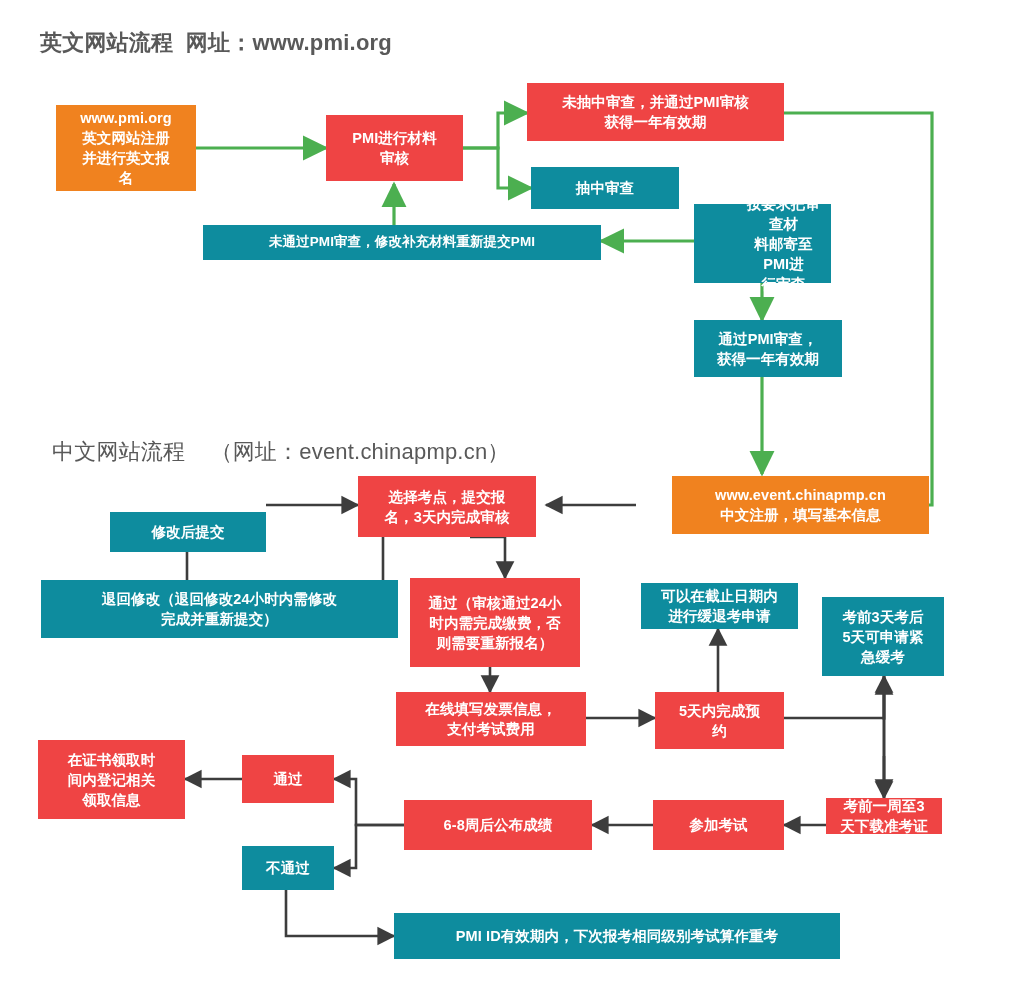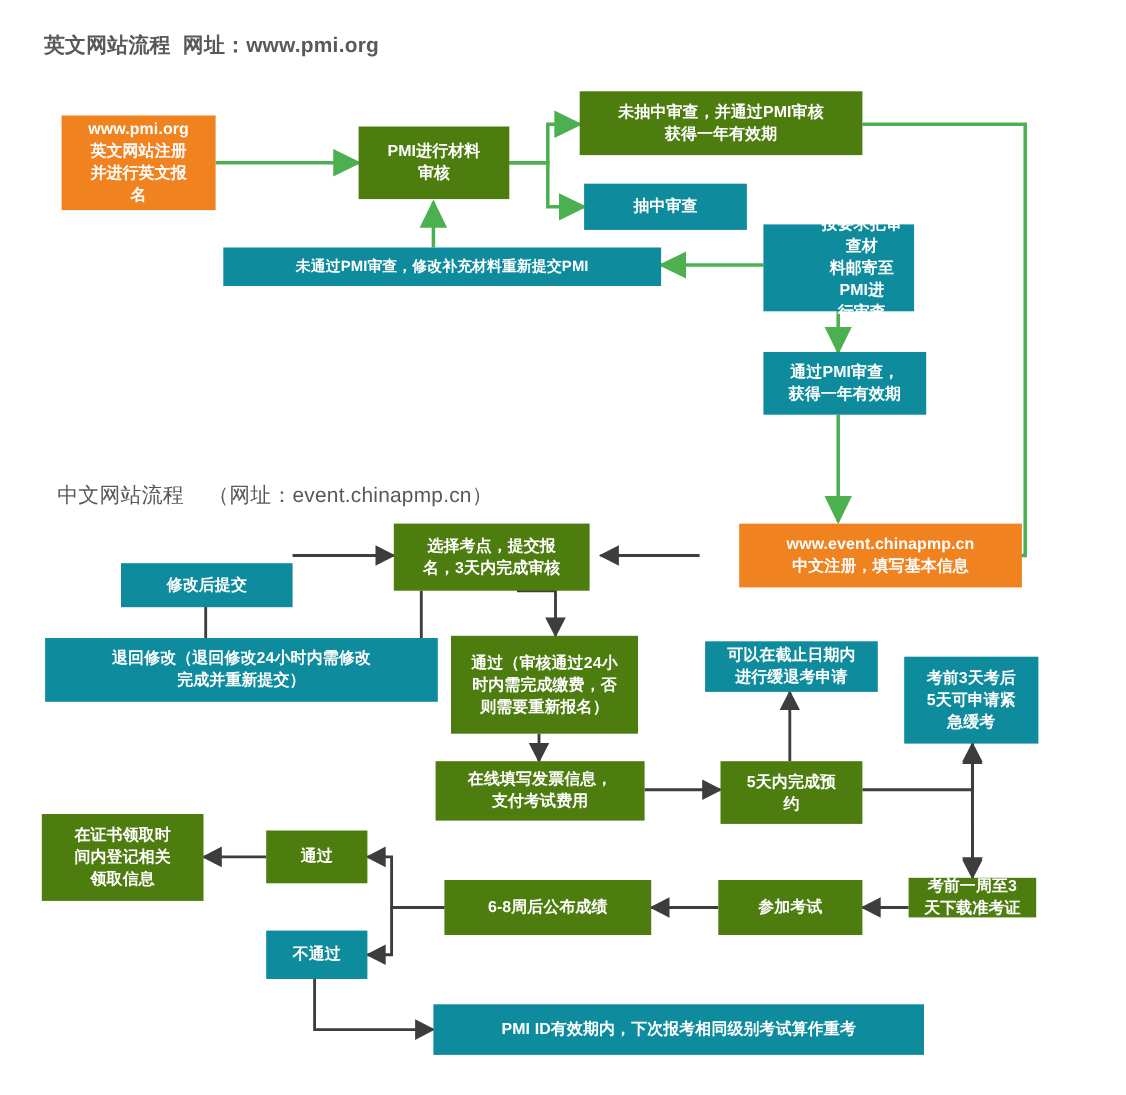--- a/index.html
+++ b/index.html
@@ -18,21 +18,21 @@
   }
   #canvas {
     position: absolute;
     top: 0;
     left: 0;
     width: 1024px;
     height: 995px;
   }
   .section-title {
     position: absolute;
-    font-size: 19px;
+    font-size: 22px;
     font-weight: 600;
     color: #595959;
     white-space: pre;
     letter-spacing: 0.2px;
     text-align: center;
   }
   #title-en { left: 40px; top: 28px; }
   #title-cn { left: 52px; top: 437px; font-weight: 500; }
 
   .node {
@@ -43,21 +43,21 @@
     justify-content: center;
     text-align: center;
     color: #ffffff;
     font-size: 14.5px;
     font-weight: 600;
     line-height: 1.38;
     padding: 3px 6px;
     white-space: pre-line;
     letter-spacing: 0.1px;
   }
-  .green  { background: #4d7c0f; }
+  .green  { background: #ef4444; }
   .teal   { background: #0e8c9e; }
   .orange { background: #f0821f; }
   .node.small { font-size: 13.5px; }
 </style>
 </head>
 <body>
 
 <svg id="canvas" viewBox="0 0 1024 995" xmlns="http://www.w3.org/2000/svg">
   <defs>
     <marker id="ah-green" markerWidth="9" markerHeight="9" refX="7.2" refY="4.5" orient="auto" markerUnits="strokeWidth">

